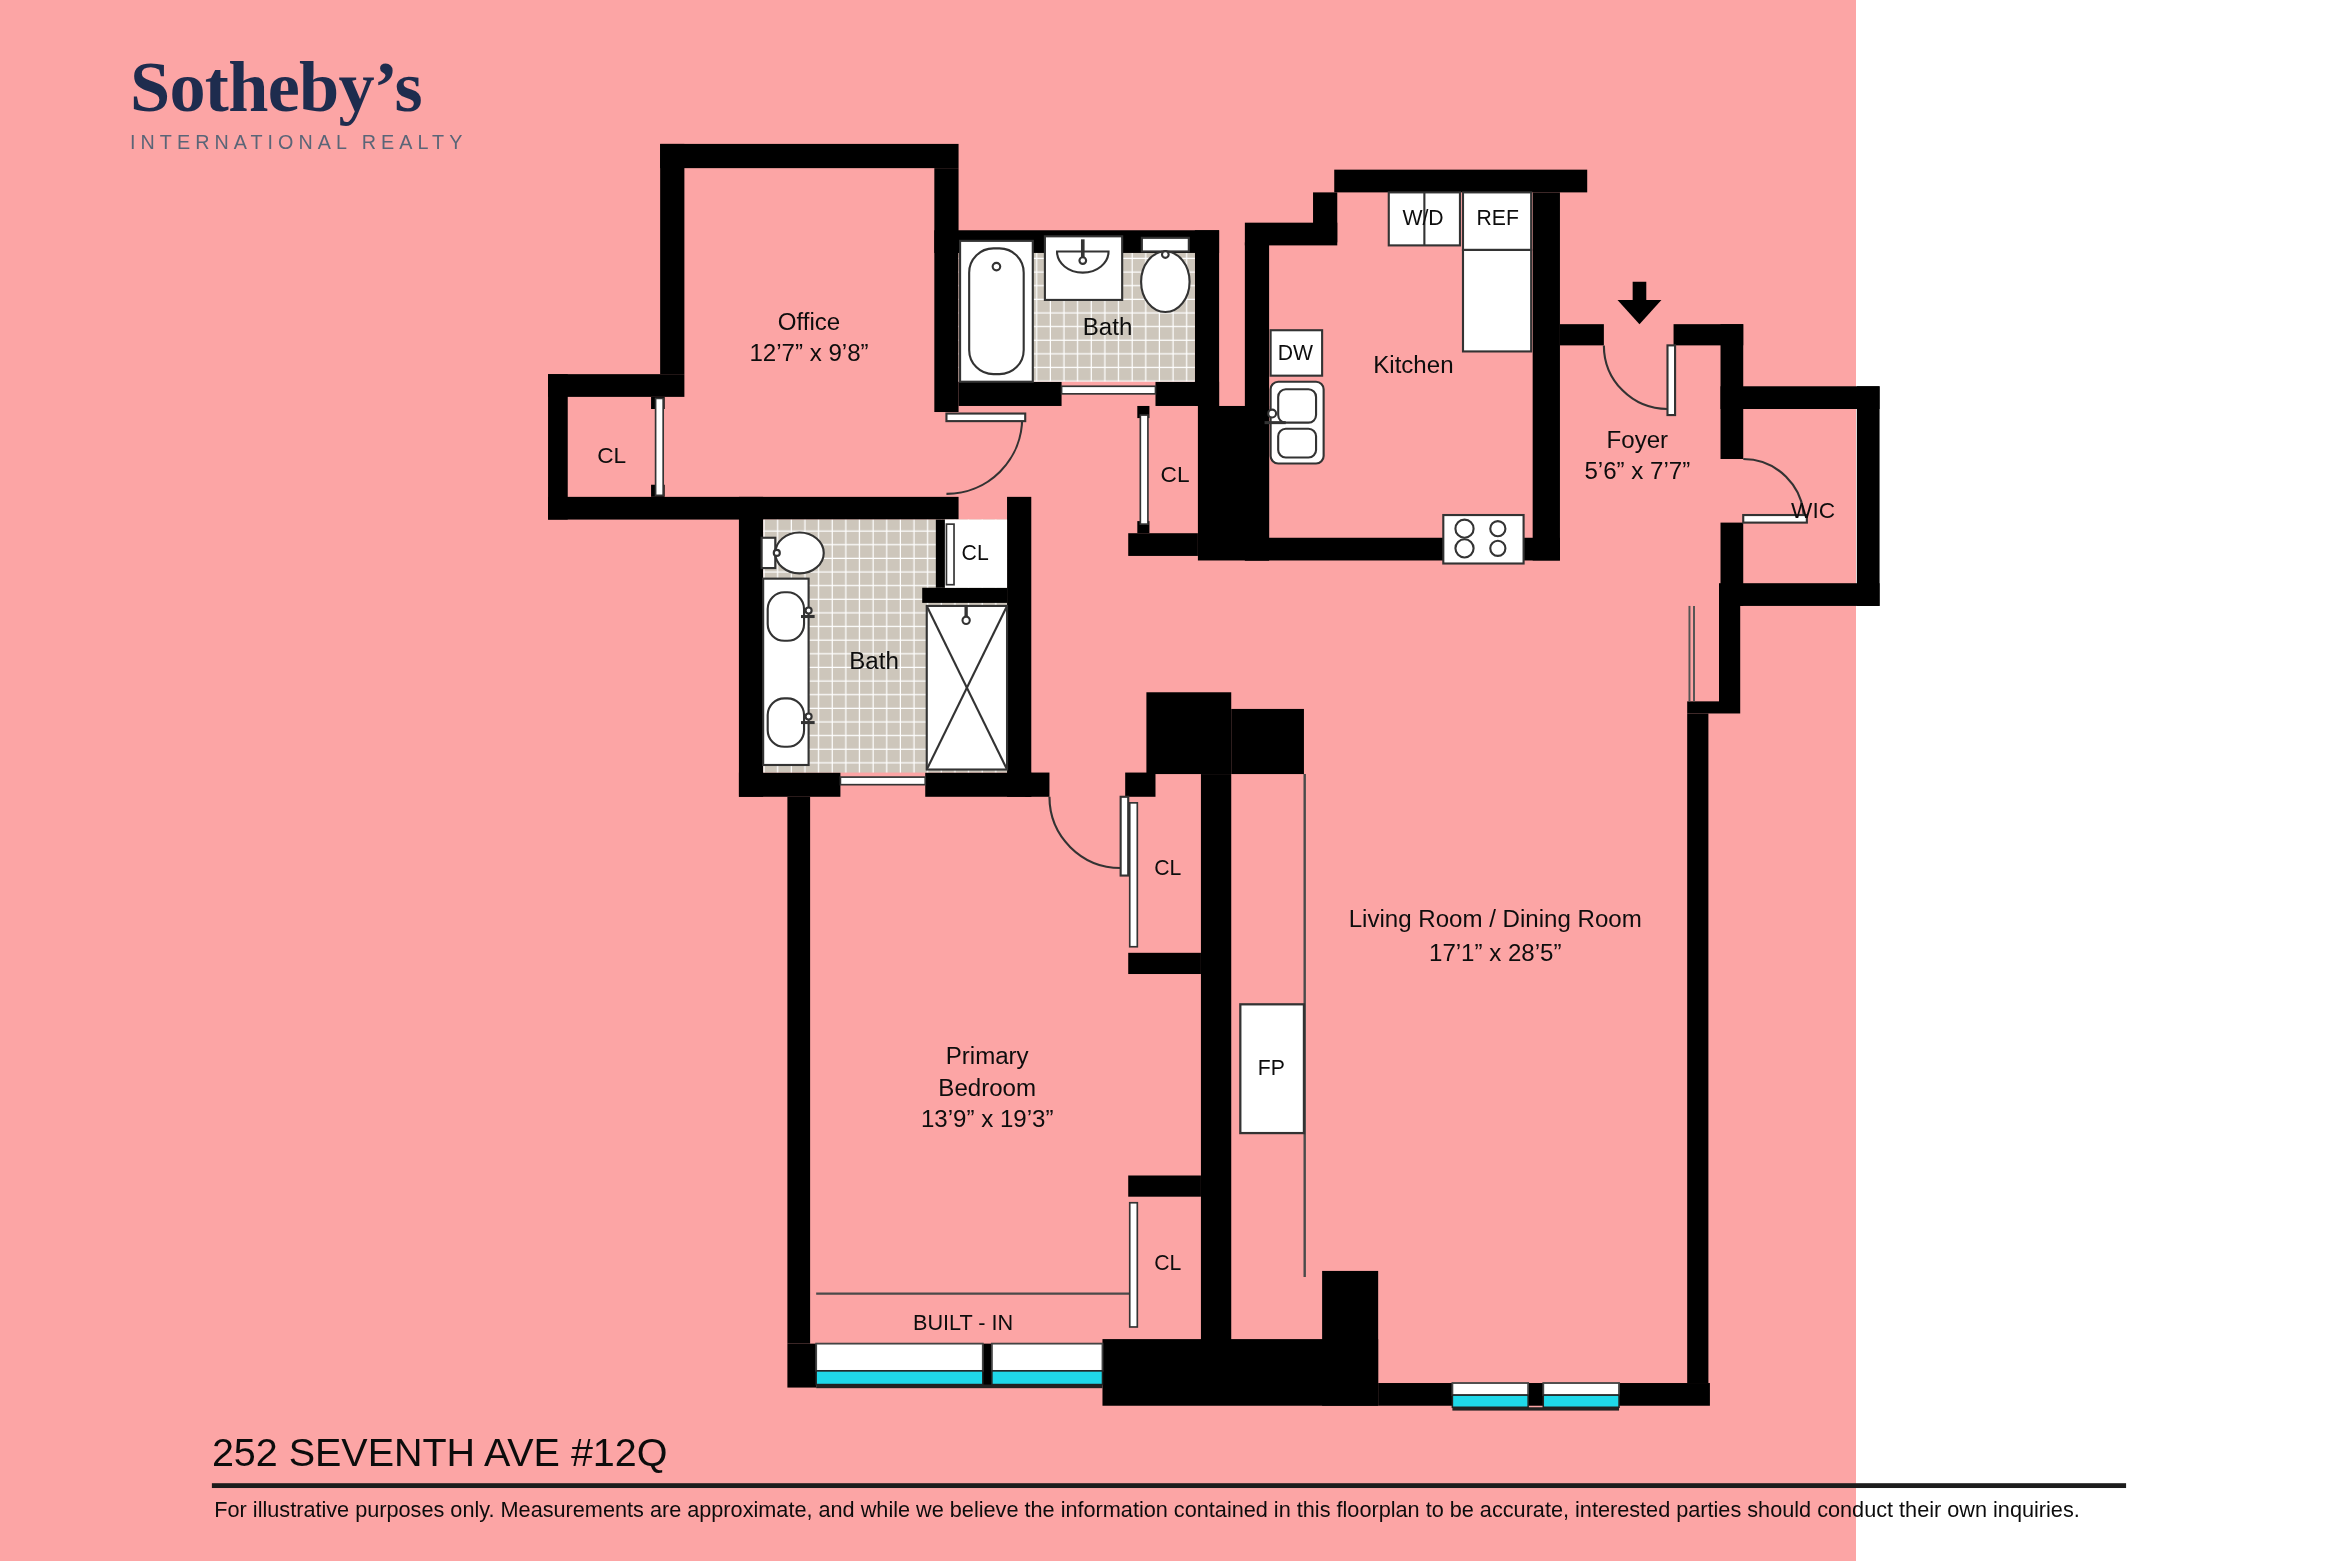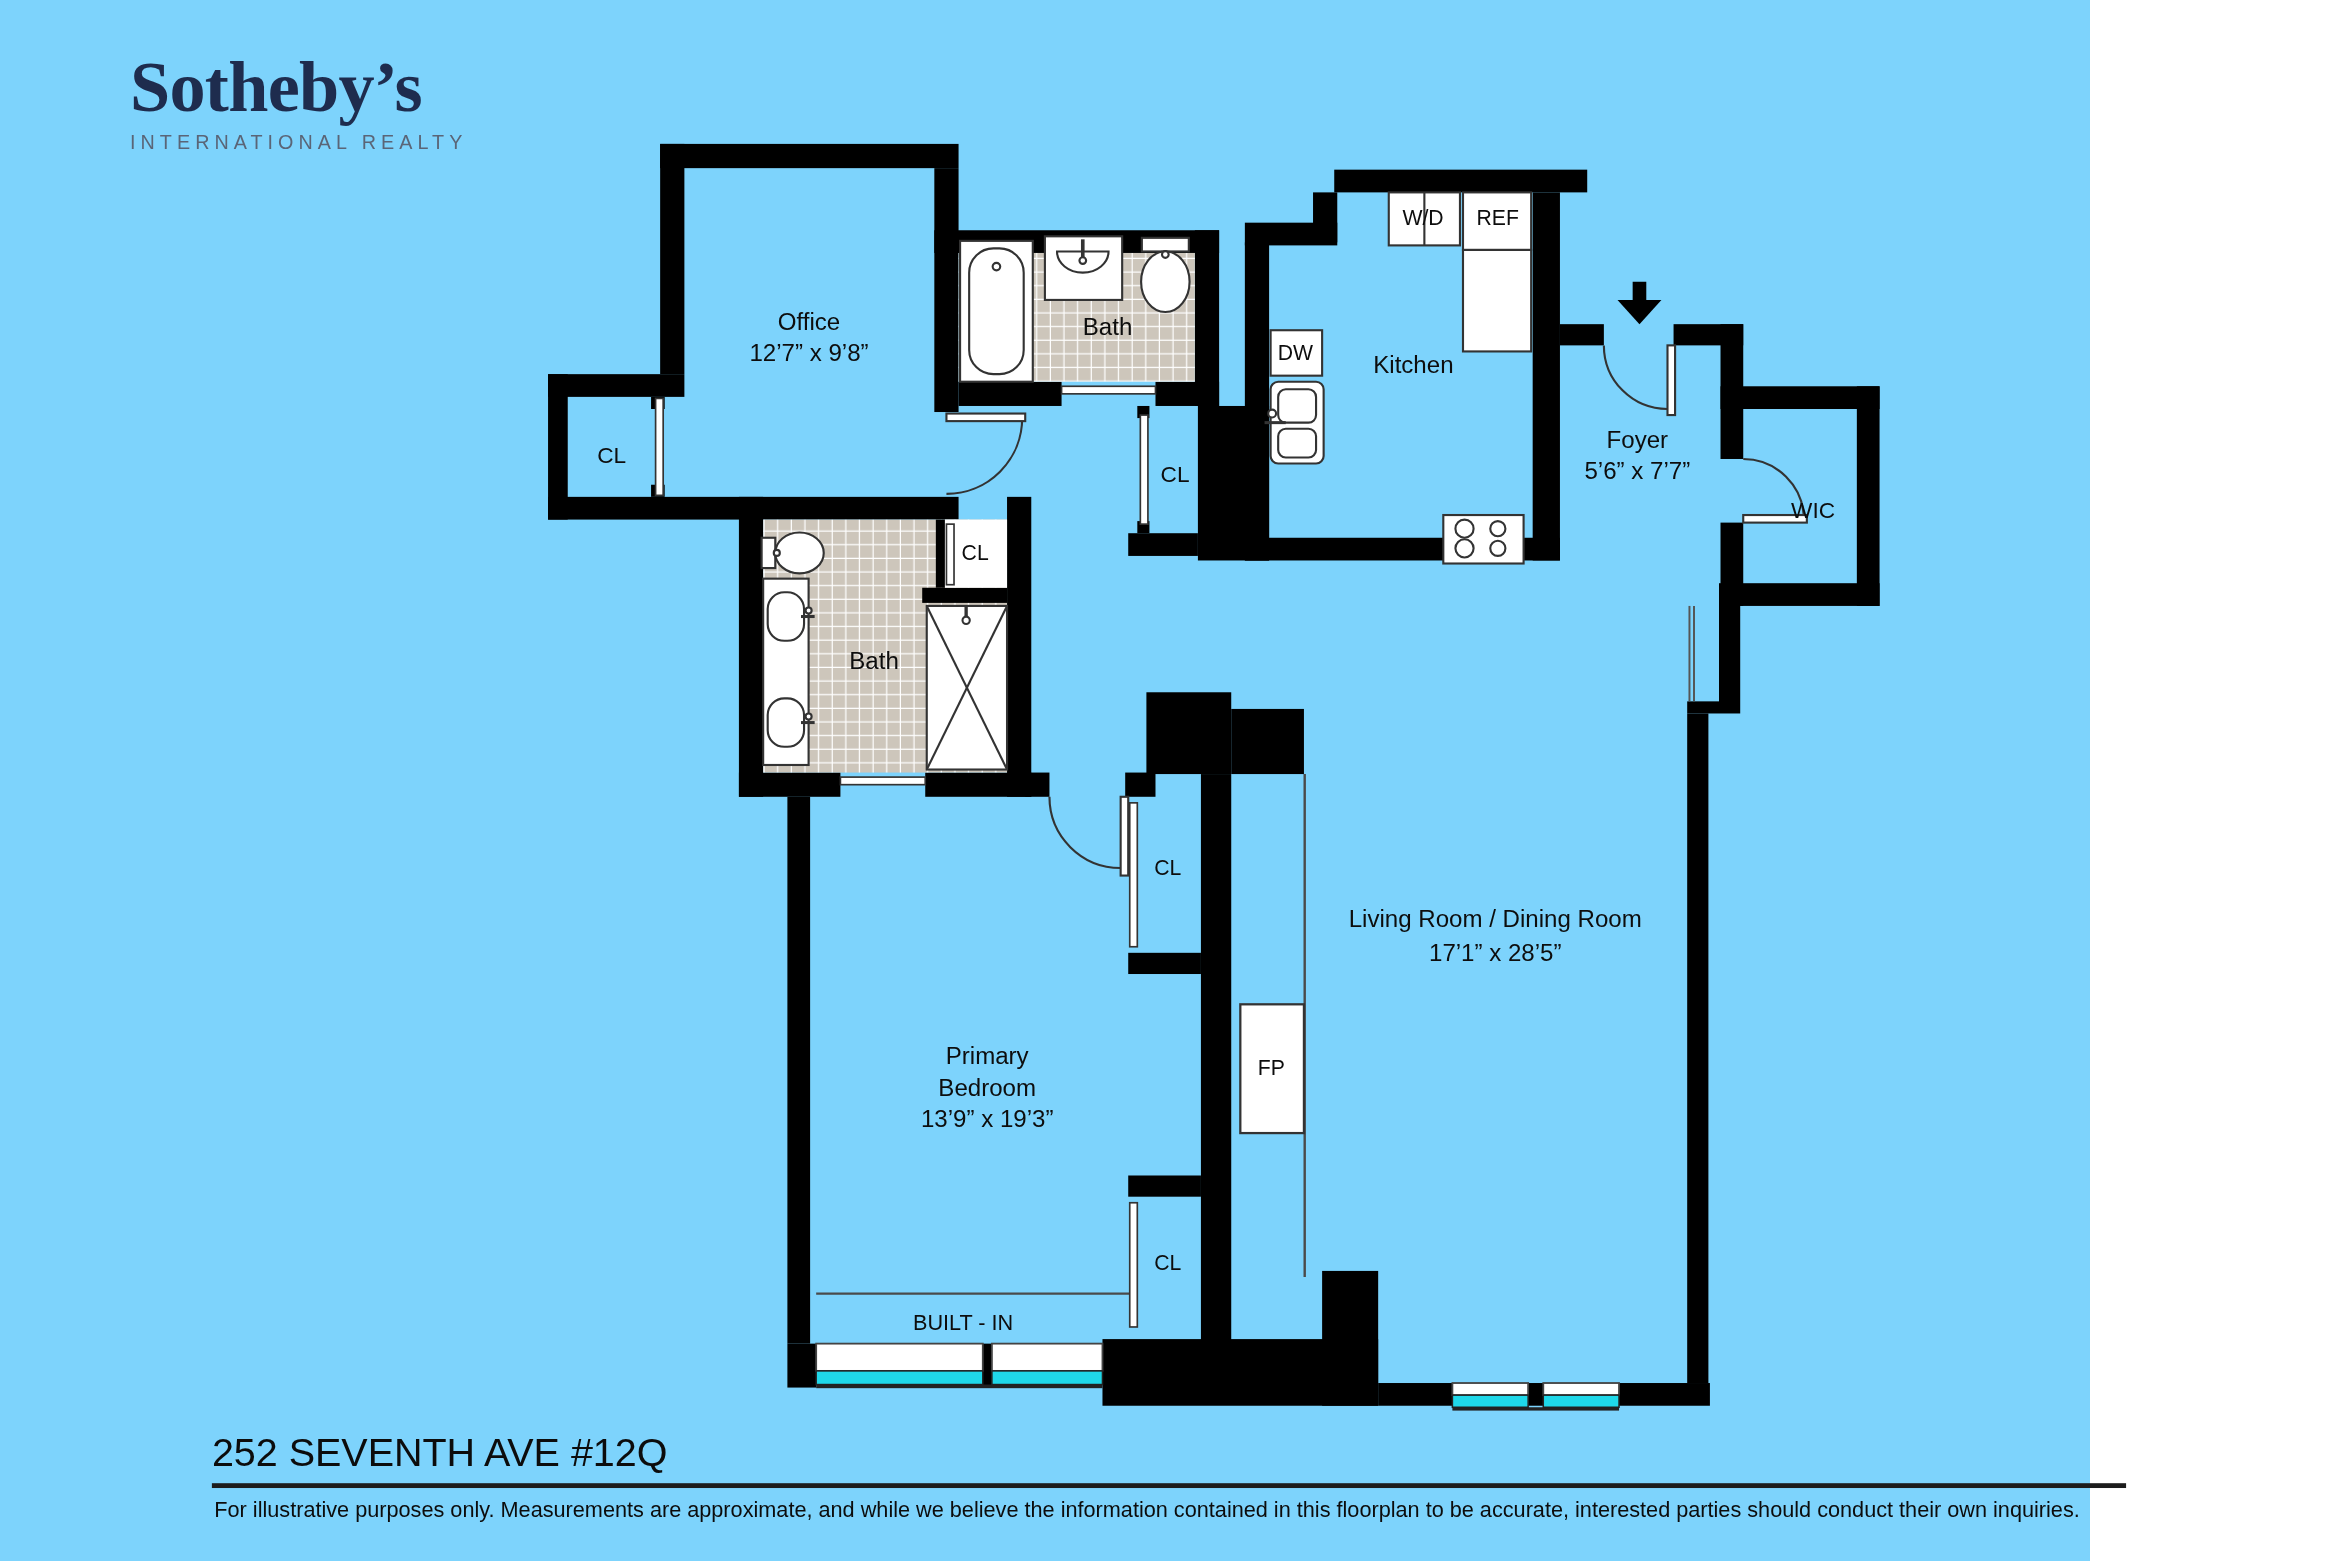--- a/index.html
+++ b/index.html
@@ -1,17 +1,17 @@
 <!DOCTYPE html>
 <html style="font-size:10px"><head>
 <meta charset="utf-8">
 <style>
   html,body{margin:0;padding:0;background:#fff;}
   body{width:2342px;height:1561px;overflow:hidden;font-family:"Liberation Sans",sans-serif;}
-  .viewport{position:relative;width:2090px;height:1561px;background:#7dd3fc;}
+  .viewport{position:relative;width:1856px;height:1561px;background:#fca5a5;}
   .plan-scale{position:absolute;left:0;top:0;width:973px;height:648px;
               transform:scale(2.4078);transform-origin:0 0;}
   .layer{position:absolute;left:0;top:0;width:973px;height:648px;}
   svg{position:absolute;left:0;top:0;}
 
   
   .logo{position:absolute;left:54px;top:19px;}
   .logo-word{font-family:"Liberation Serif",serif;font-weight:600;font-size:30px;
              color:#1e2c4e;letter-spacing:-0.3px;line-height:1.1;}
   .logo-tag{font-size:8.2px;letter-spacing:2.1px;color:#5a6577;margin-top:2.5px;}

